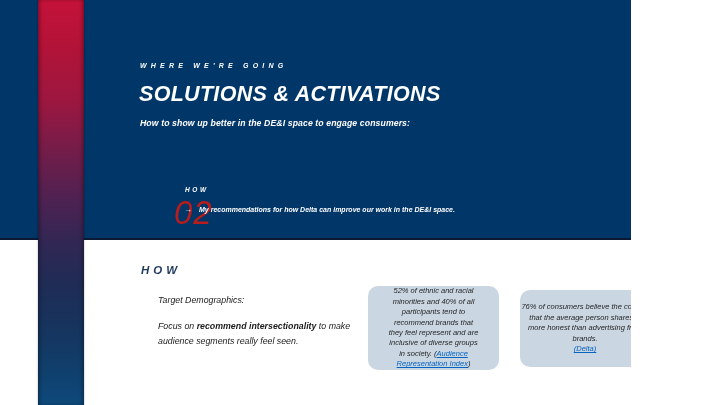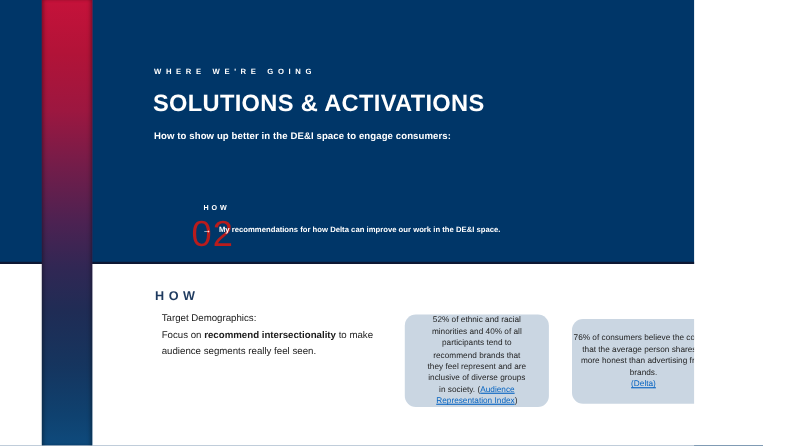--- a/index.html
+++ b/index.html
@@ -5,20 +5,21 @@
   * { margin: 0; padding: 0; box-sizing: border-box; }
   html, body { width: 720px; height: 405px; }
   body { font-family: "Liberation Sans", sans-serif; background: #ffffff; }
 
   .slide {
     position: relative;
     width: 631px;
     height: 405px;
     background: #ffffff;
     overflow: hidden;
+    font-style: italic;
   }
 
   
   .navy-panel {
     position: absolute;
     left: 0; top: 0;
     width: 720px; height: 240px;
     background: #003668;
     border-bottom: 2px solid #0d1833;
   }
@@ -115,21 +116,21 @@
     letter-spacing: 4px;
   }
   .body-text {
     position: absolute;
     left: 147px; top: 282px;
     width: 224px;
     color: #1b1b1b;
     font-size: 8.8px;
     line-height: 15px;
   }
-  .body-text p { margin: 0; }
+  .body-text p { margin: 11px; }
   .body-text .p2 { margin-top: 10px; }
   .body-text strong { font-weight: 700; }
 
   
   .stat-box {
     position: absolute;
     background: #cad6e2;
     border-radius: 10px;
     display: flex;
     align-items: center;

